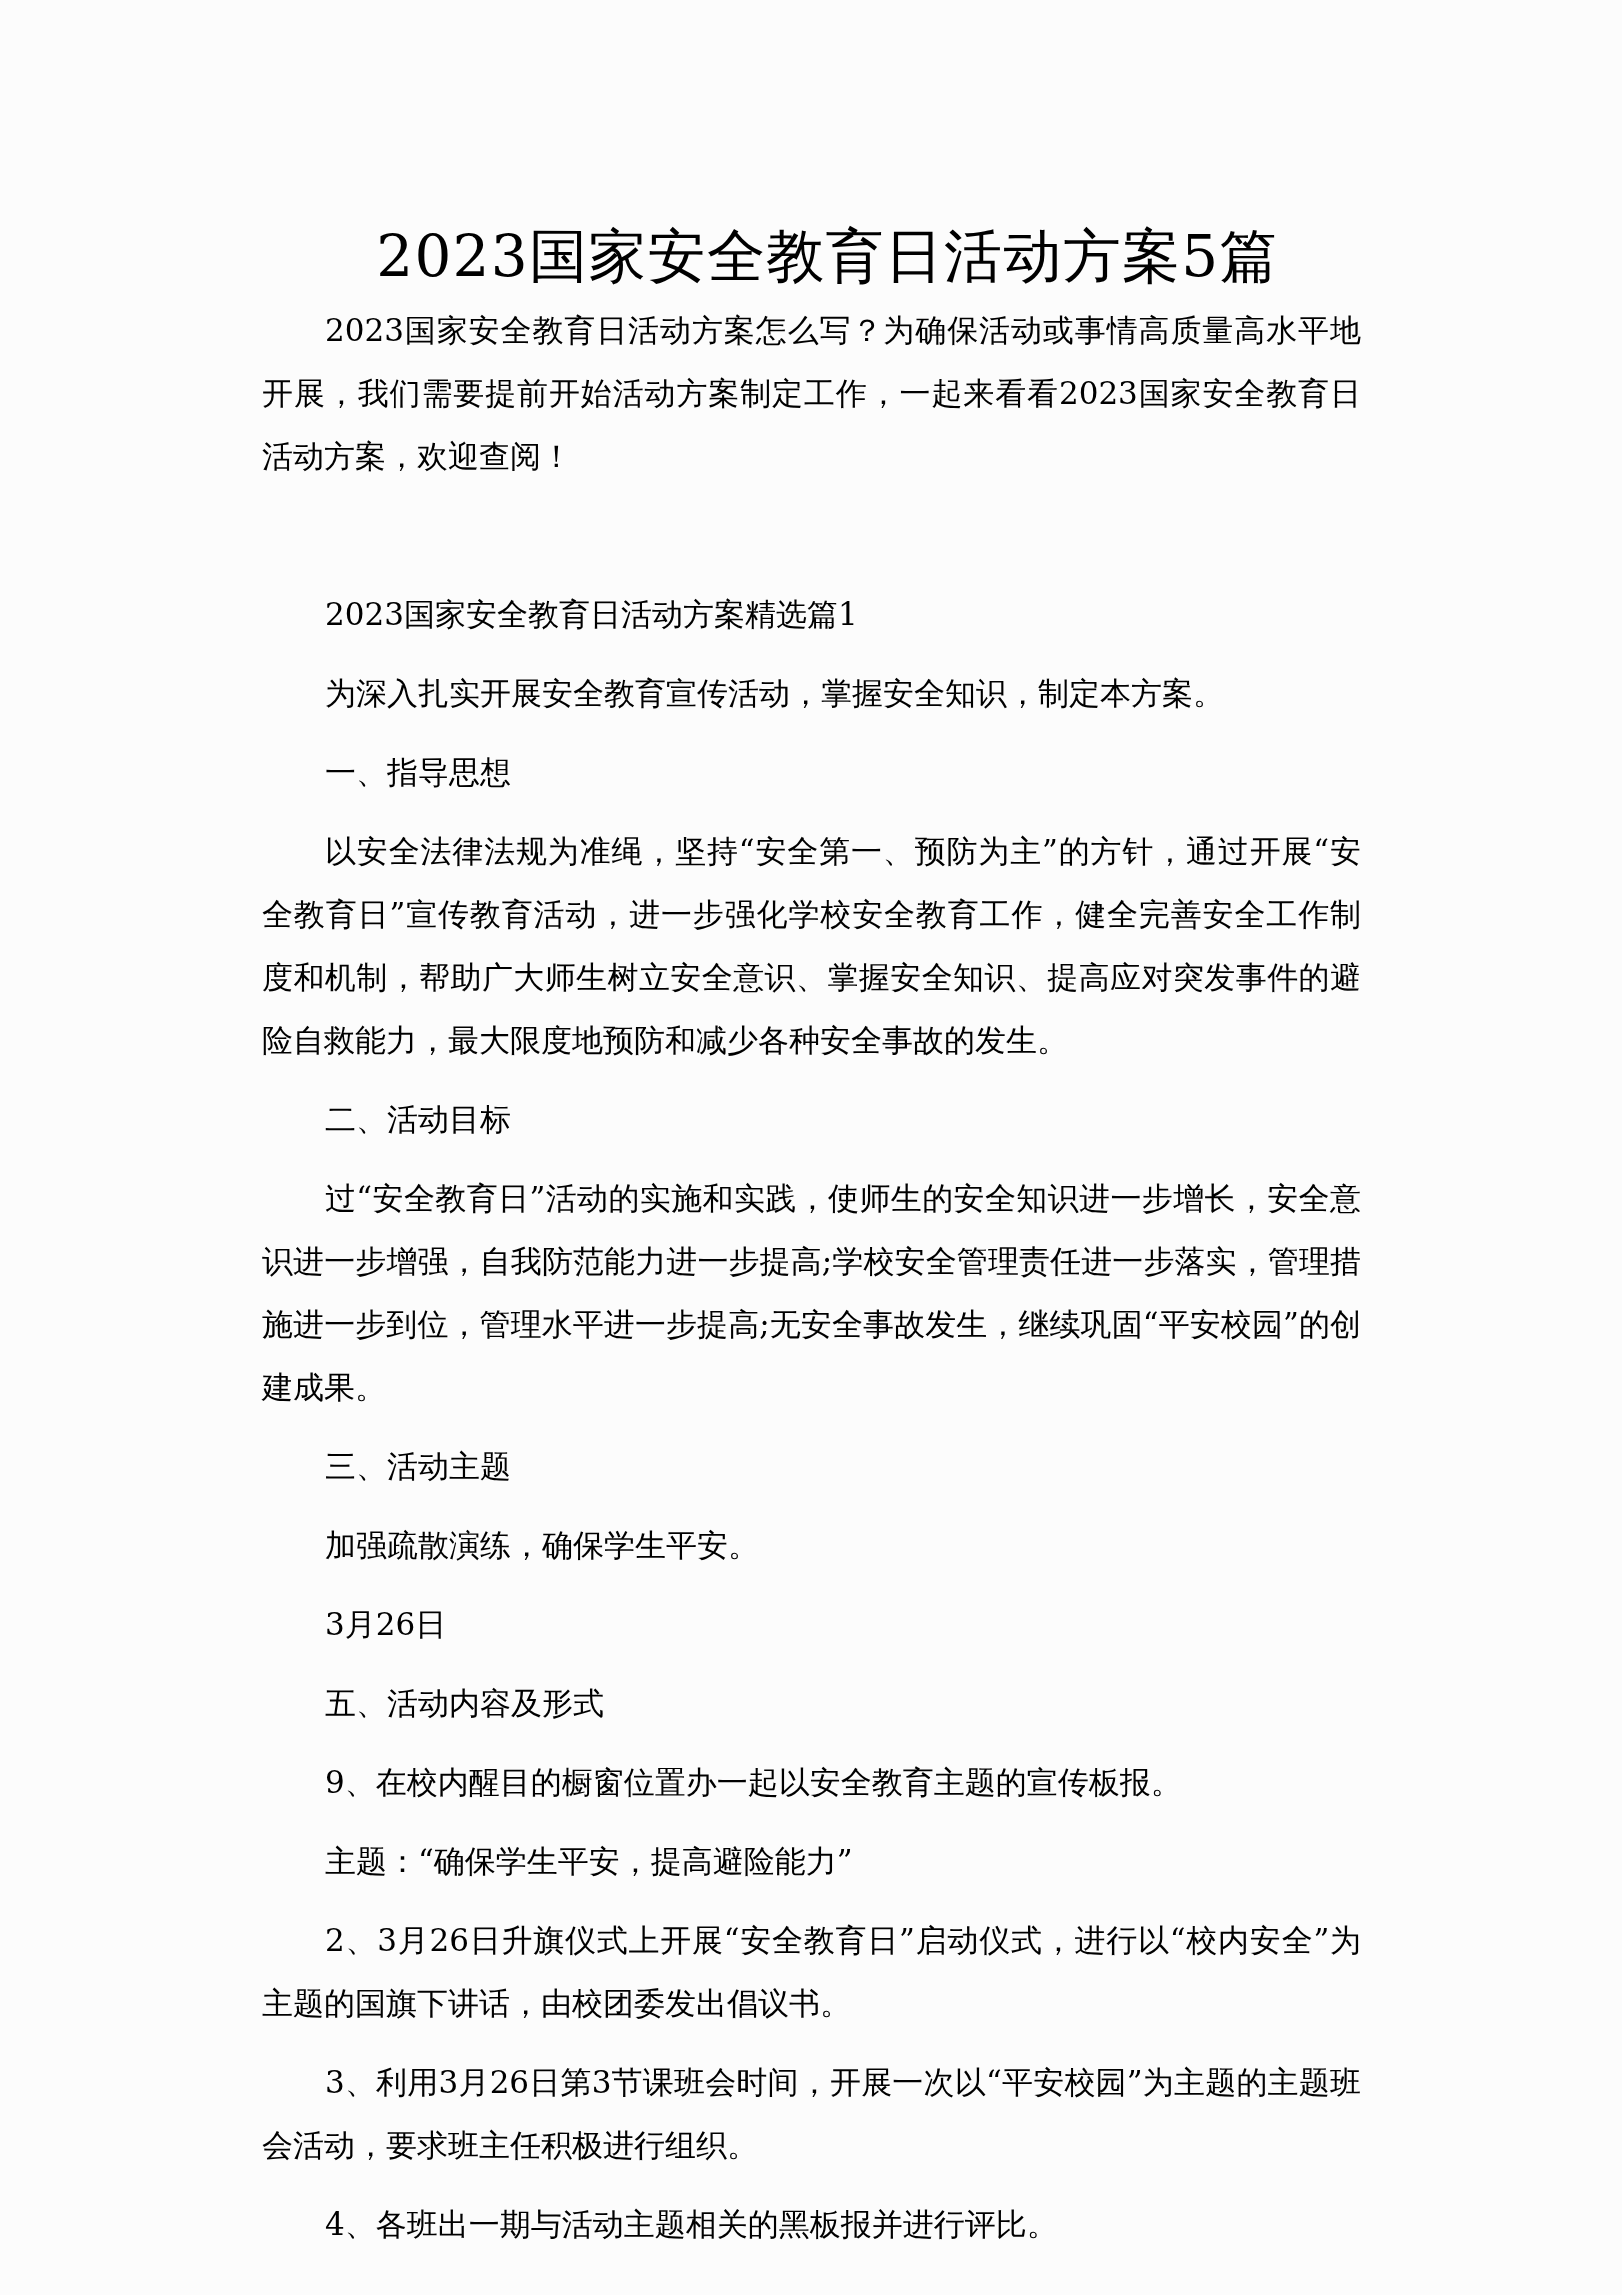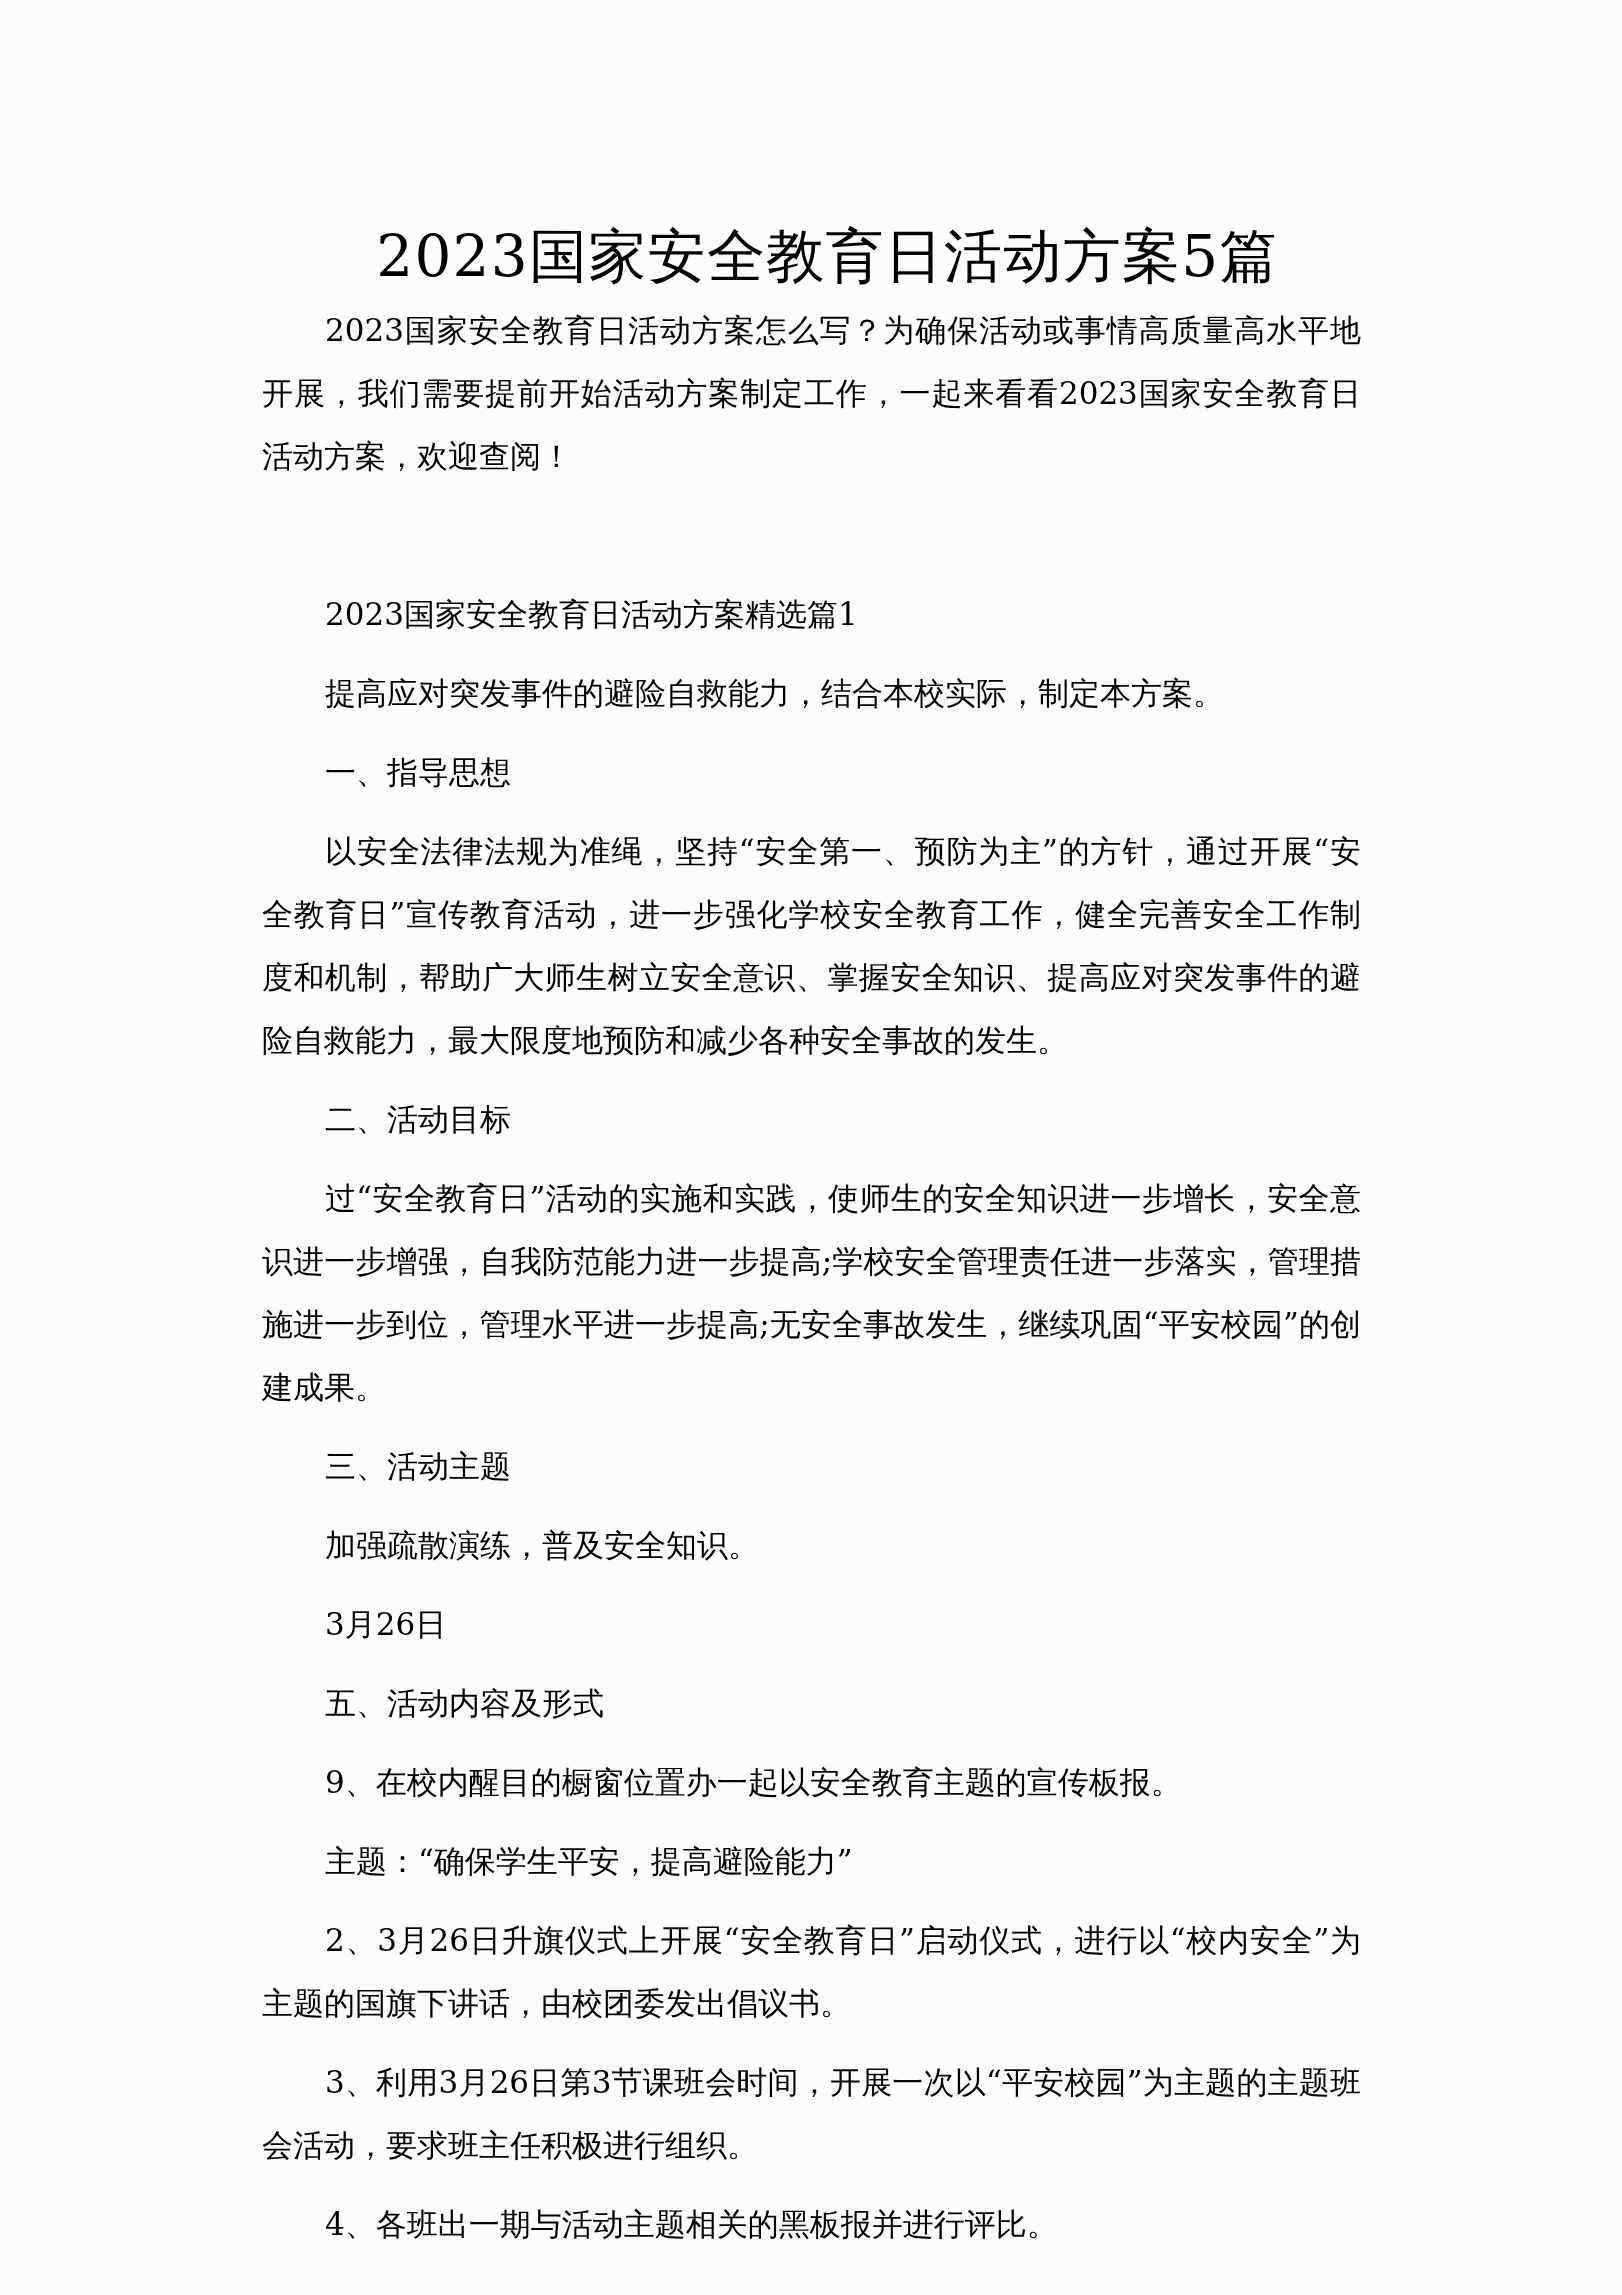--- a/index.html
+++ b/index.html
@@ -60,27 +60,27 @@
 <body>
 
 <div class="page">
 
   <h1 class="doc-title">2023国家安全教育日活动方案5篇</h1>
 
   <div class="body-block">
     <p class="indent">2023国家安全教育日活动方案怎么写？为确保活动或事情高质量高水平地开展，我们需要提前开始活动方案制定工作，一起来看看2023国家安全教育日活动方案，欢迎查阅！</p>
     <div class="spacer"></div>
     <p class="indent">2023国家安全教育日活动方案精选篇1</p>
-    <p class="indent">提高应对突发事件的避险自救能力，结合本校实际，制定本方案。</p>
+    <p class="indent">为深入扎实开展安全教育宣传活动，掌握安全知识，制定本方案。</p>
     <p class="indent">一、指导思想</p>
     <p class="indent">以安全法律法规为准绳，坚持“安全第一、预防为主”的方针，通过开展“安全教育日”宣传教育活动，进一步强化学校安全教育工作，健全完善安全工作制度和机制，帮助广大师生树立安全意识、掌握安全知识、提高应对突发事件的避险自救能力，最大限度地预防和减少各种安全事故的发生。</p>
     <p class="indent">二、活动目标</p>
     <p class="indent">过“安全教育日”活动的实施和实践，使师生的安全知识进一步增长，安全意识进一步增强，自我防范能力进一步提高;学校安全管理责任进一步落实，管理措施进一步到位，管理水平进一步提高;无安全事故发生，继续巩固“平安校园”的创建成果。</p>
     <p class="indent">三、活动主题</p>
-    <p class="indent">加强疏散演练，普及安全知识。</p>
+    <p class="indent">加强疏散演练，确保学生平安。</p>
     <p class="indent">3月26日</p>
     <p class="indent">五、活动内容及形式</p>
     <p class="indent">9、在校内醒目的橱窗位置办一起以安全教育主题的宣传板报。</p>
     <p class="indent">主题：“确保学生平安，提高避险能力”</p>
     <p class="indent">2、3月26日升旗仪式上开展“安全教育日”启动仪式，进行以“校内安全”为主题的国旗下讲话，由校团委发出倡议书。</p>
     <p class="indent">3、利用3月26日第3节课班会时间，开展一次以“平安校园”为主题的主题班会活动，要求班主任积极进行组织。</p>
     <p class="indent">4、各班出一期与活动主题相关的黑板报并进行评比。</p>
   </div>
 
 </div>

